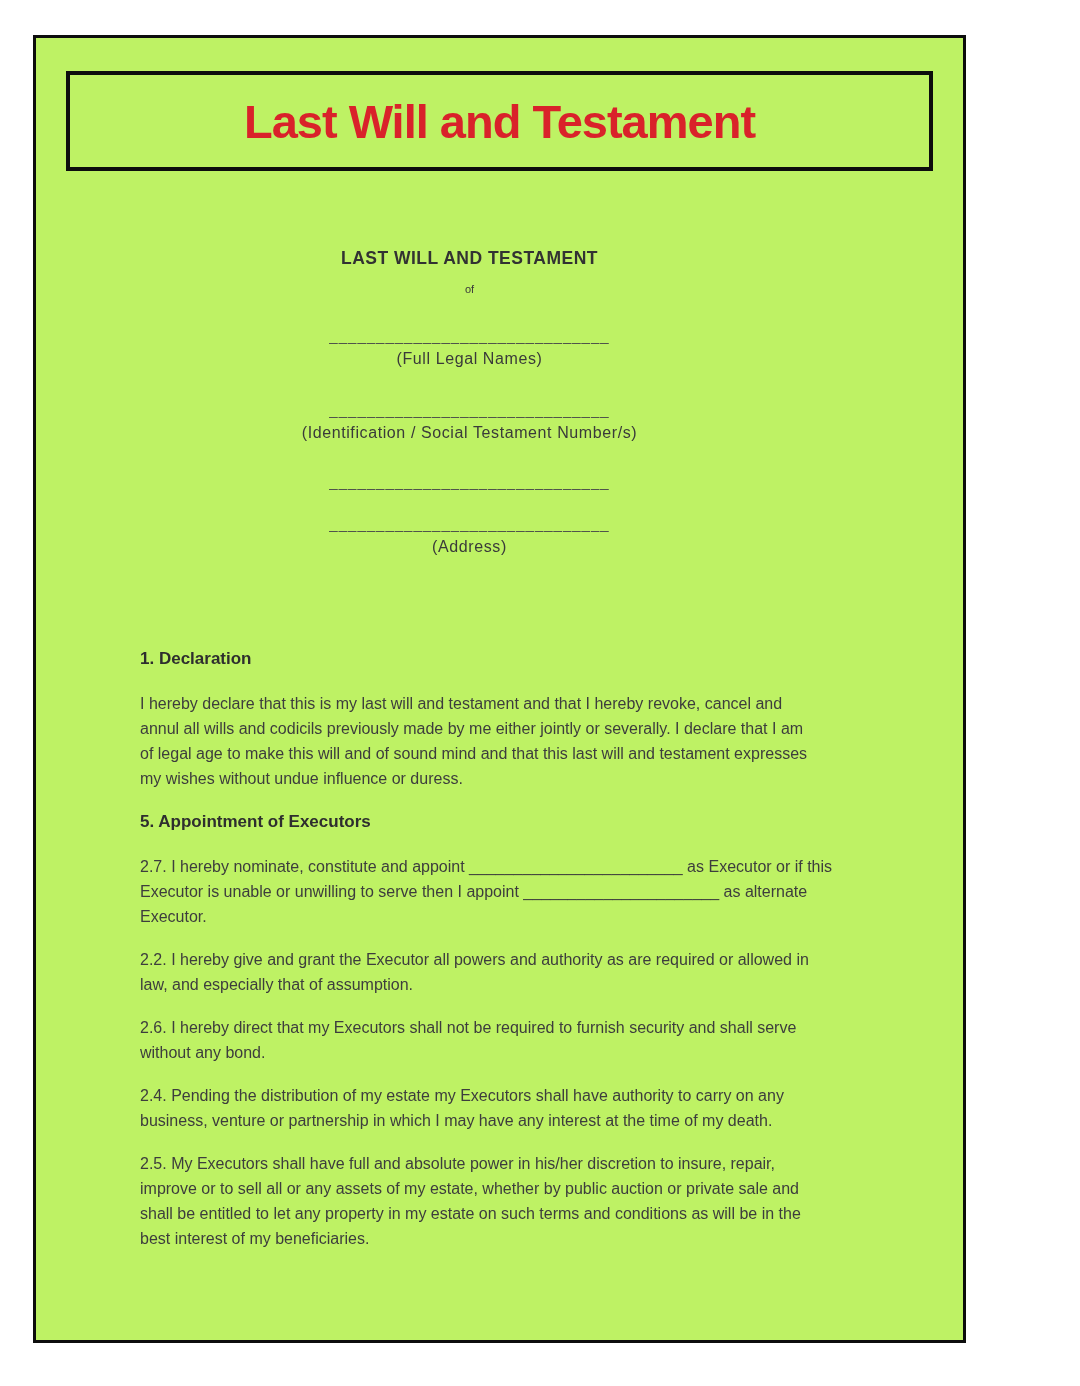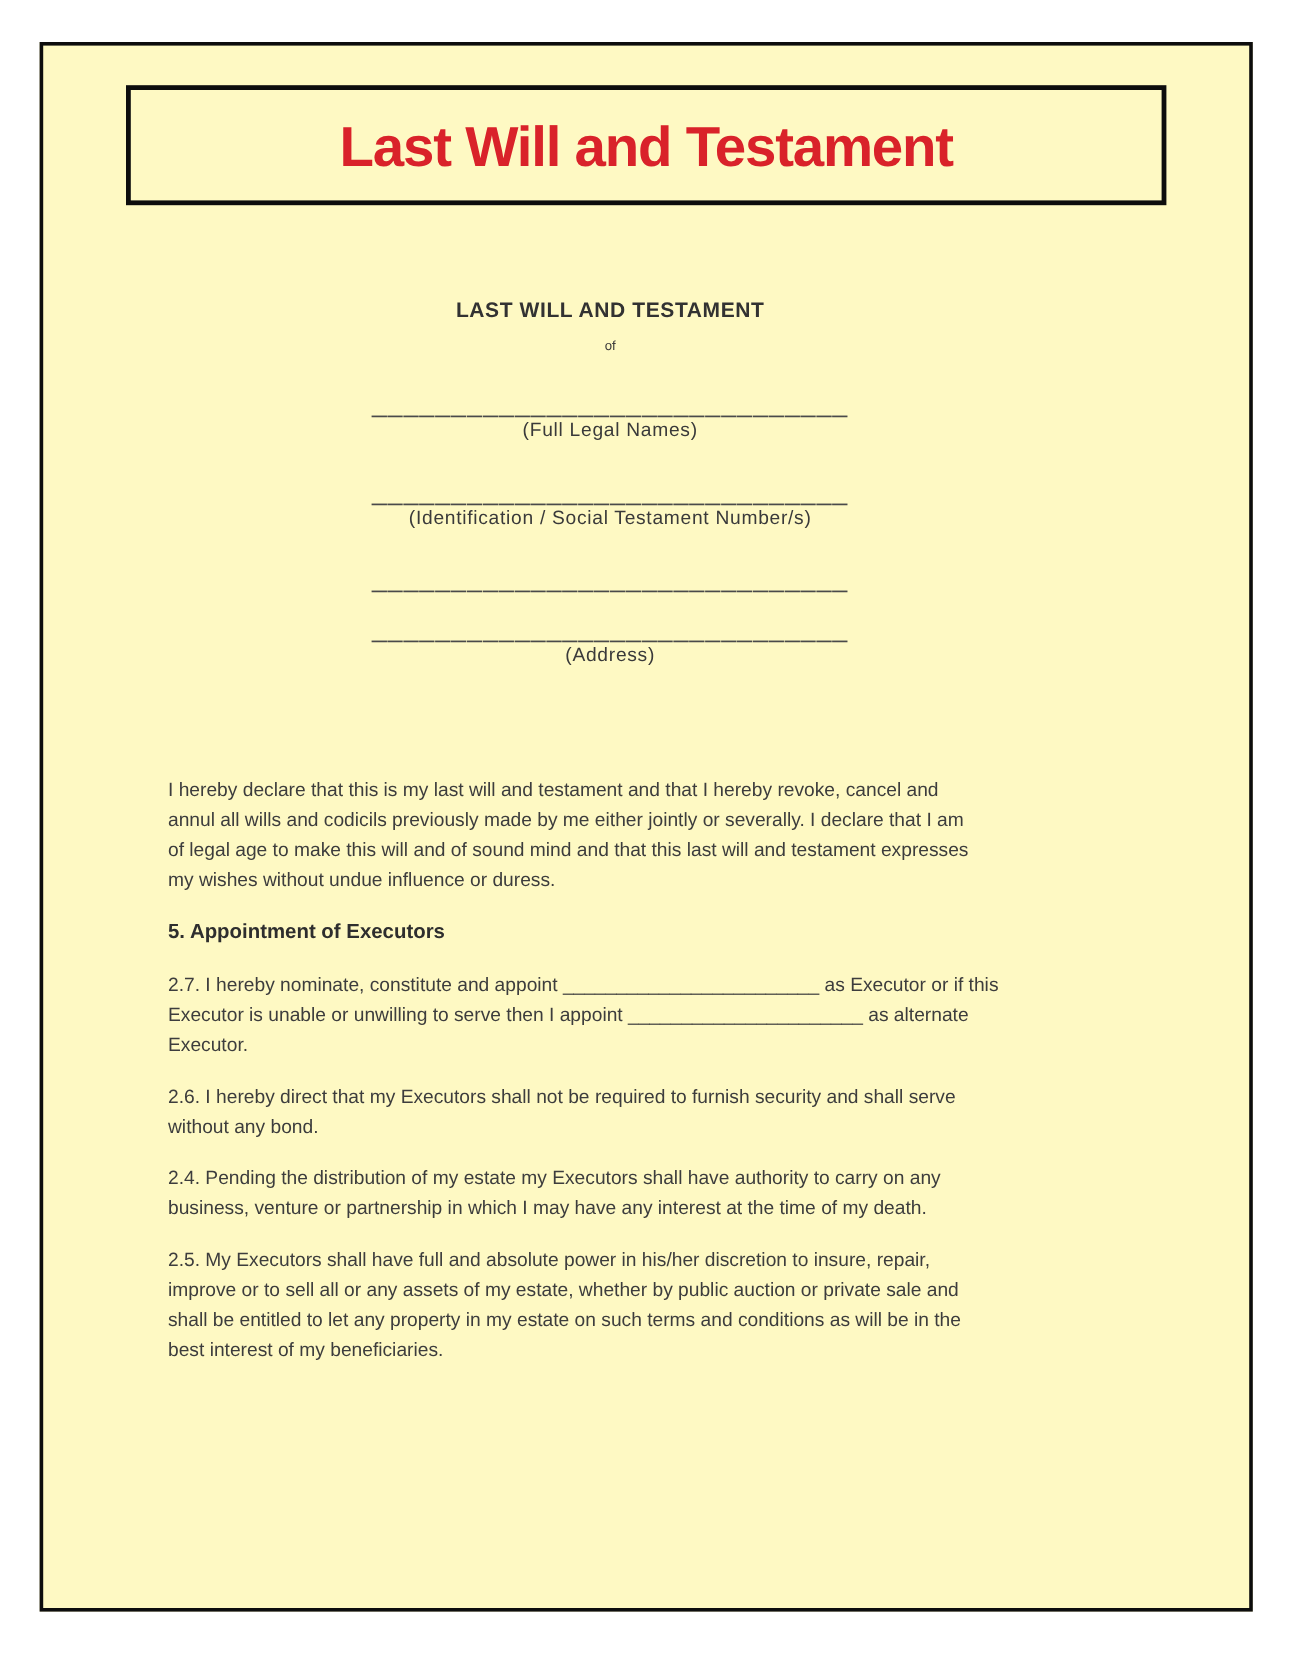--- a/index.html
+++ b/index.html
@@ -8,24 +8,24 @@
     width: 1080px;
     height: 1386px;
     background: #ffffff;
     font-family: "Liberation Sans", sans-serif;
     position: relative;
   }
   .page-border {
     position: absolute;
     left: 33px;
     top: 35px;
-    width: 1011px;
+    width: 933px;
     height: 1308px;
     border: 3px solid #0d0d0d;
-    background: #fef9c3;
+    background: #bef264;
   }
   .title-box {
     width: 867px;
     height: 100px;
     margin: 33px auto 0 auto;
     border: 4px solid #0d0d0d;
     display: flex;
     align-items: center;
     justify-content: center;
   }
@@ -49,21 +49,21 @@
     color: #323232;
     line-height: 26px;
   }
   .doc-of {
     font-size: 11px;
     line-height: 22px;
     margin-top: 7px;
     color: #3a3a3a;
   }
   .blank-line {
-    font-size: 22px;
+    font-size: 15px;
     line-height: 20px;
     letter-spacing: 1px;
     color: #4a4a4a;
     white-space: nowrap;
   }
   .blank-line.g1 { margin-top: 26px; }
   .blank-line.g2 { margin-top: 30px; }
   .blank-line.g3 { margin-top: 28px; }
   .blank-line.g4 { margin-top: 22px; }
   .field-label {
@@ -113,29 +113,32 @@
     <div class="blank-line g2">______________________________</div>
     <div class="field-label">(Identification / Social Testament Number/s)</div>
 
     <div class="blank-line g3">______________________________</div>
 
     <div class="blank-line g4">______________________________</div>
     <div class="field-label">(Address)</div>
   </div>
 
   <div class="content">
+    <div class="sec-heading">1. Declaration</div>
     <p>I hereby declare that this is my last will and testament and that I hereby revoke, cancel and
 annul all wills and codicils previously made by me either jointly or severally. I declare that I am
 of legal age to make this will and of sound mind and that this last will and testament expresses
 my wishes without undue influence or duress.</p>
 
     <div class="sec-heading">5. Appointment of Executors</div>
     <p>2.7. I hereby nominate, constitute and appoint ________________________ as Executor or if this
 Executor is unable or unwilling to serve then I appoint ______________________ as alternate
 Executor.</p>
+    <p>2.2. I hereby give and grant the Executor all powers and authority as are required or allowed in
+law, and especially that of assumption.</p>
     <p>2.6. I hereby direct that my Executors shall not be required to furnish security and shall serve
 without any bond.</p>
     <p>2.4. Pending the distribution of my estate my Executors shall have authority to carry on any
 business, venture or partnership in which I may have any interest at the time of my death.</p>
     <p>2.5. My Executors shall have full and absolute power in his/her discretion to insure, repair,
 improve or to sell all or any assets of my estate, whether by public auction or private sale and
 shall be entitled to let any property in my estate on such terms and conditions as will be in the
 best interest of my beneficiaries.</p>
   </div>
 

